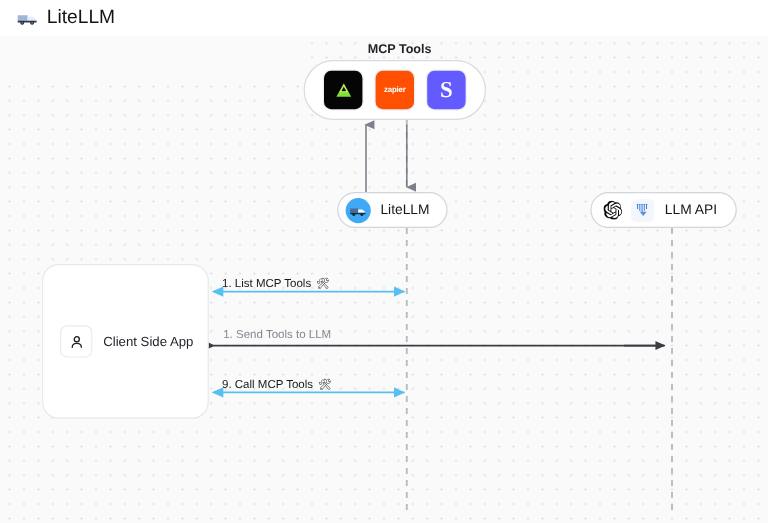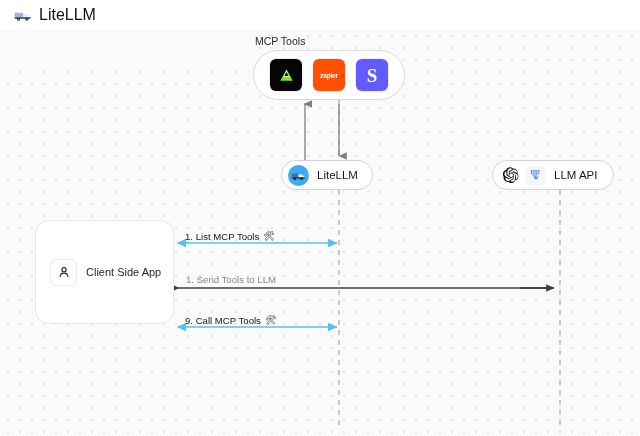--- a/index.html
+++ b/index.html
@@ -89,23 +89,23 @@
   }
 
   
   .node { position: absolute; z-index: 4; }
 
   
   #mcp-group-label {
     position: absolute;
     left: 255px; top: 35px;
     width: 156px;
-    text-align: left;
+    text-align: center;
     font-size: 10.5px;
-    font-weight: 400;
+    font-weight: 700;
     color: #1f2328;
     z-index: 4;
   }
   #mcp-tools-group {
     left: 253px; top: 50px;
     width: 152px; height: 50px;
     background: #ffffff;
     border: 1.2px solid #d8dade;
     border-radius: 25px;
     box-sizing: border-box;
@@ -197,21 +197,21 @@
     font-size: 11.5px;
     font-weight: 500;
     color: #15181c;
     white-space: nowrap;
     margin-left: 3px;
   }
 
   
   #node-client-app {
     left: 35px; top: 220px;
-    width: 139px; height: 104px;
+    width: 139px; height: 129px;
     background: #ffffff;
     border: 1px solid #e6e8ea;
     border-radius: 14px;
     box-sizing: border-box;
     display: flex;
     align-items: center;
     padding-left: 14px;
     gap: 9px;
   }
   #client-user-badge {

